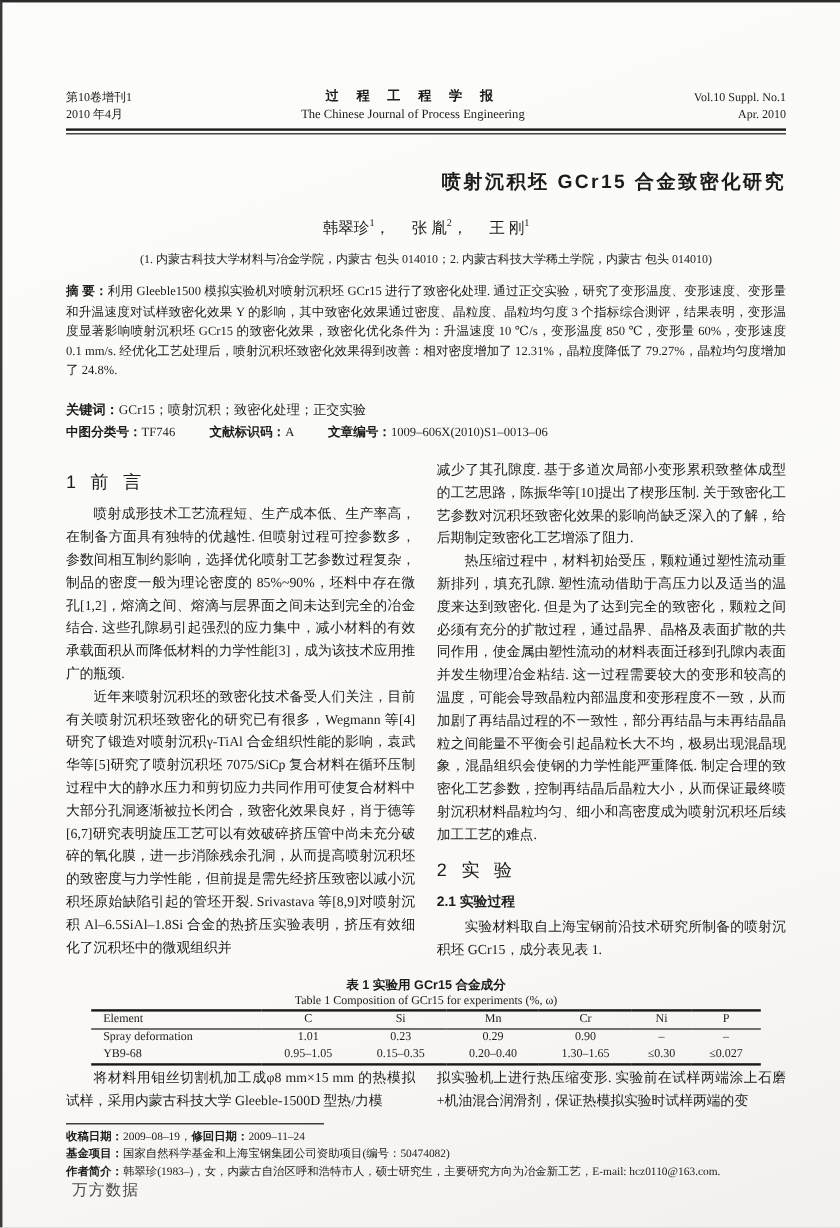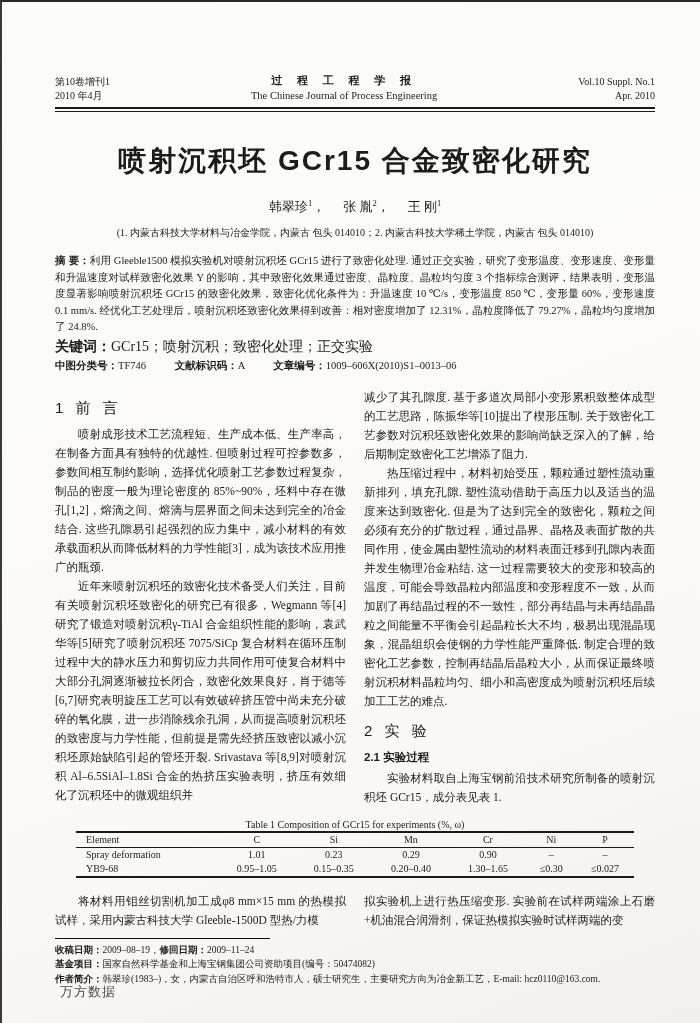--- a/index.html
+++ b/index.html
@@ -18,50 +18,50 @@
   }
   
   .jheader{display:flex;justify-content:space-between;align-items:flex-end;font-size:10px;line-height:14px;}
   .jh-left{text-align:left;}
   .jh-center{text-align:center;}
   .jh-right{text-align:right;}
   .journal-cn{font-size:11px;font-weight:bold;letter-spacing:6px;line-height:16px;}
   .journal-en{font-size:10.5px;line-height:15px;}
   .double-rule{margin-top:4px;border-top:2.5px solid #1a1a1a;border-bottom:1.5px solid #1a1a1a;height:2px;}
   
-  .title{margin:30px 0 0 0;text-align:center;font-size:28px;font-weight:bold;letter-spacing:2px;font-family:"Liberation Sans","DejaVu Sans",sans-serif;}
+  .title{margin:30px 0 0 0;text-align:right;font-size:16px;font-weight:bold;letter-spacing:2px;font-family:"Liberation Sans","DejaVu Sans",sans-serif;}
   .authors{margin-top:18px;text-align:center;font-size:13px;}
   .author{margin:0 9px;}
   .author sup{font-size:8.5px;}
   .affiliation{margin-top:10px;text-align:center;font-size:10px;color:#222;}
   
   .abstract{margin-top:12px;font-size:10.5px;line-height:16.5px;text-align:justify;}
   .lbl{font-weight:bold;font-family:"Liberation Sans","DejaVu Sans",sans-serif;}
-  .kwline{margin-top:2px;font-size:14px;line-height:16px;}
+  .kwline{margin-top:15px;font-size:11px;line-height:16px;}
   .metaline{margin-top:2px;font-size:10.5px;line-height:16px;}
   .metaline .sp{margin-left:26px;}
   
   .columns{display:flex;gap:18px;margin-top:14px;}
   .col{width:291px;font-size:11.5px;line-height:19px;text-align:justify;}
   .col p{margin:0;}
   .col p.indent{text-indent:2em;}
   h2.sec{margin:4px 0 8px 0;font-size:15px;font-weight:normal;letter-spacing:4px;font-family:"Liberation Sans","DejaVu Sans",sans-serif;}
   h3.subsec{margin:4px 0 2px 0;font-size:11.5px;font-weight:bold;font-family:"Liberation Sans","DejaVu Sans",sans-serif;}
   .col h2.sec{margin-top:10px;}
   
   .tablewrap{margin-top:12px;}
   .cap-cn{text-align:center;font-size:10.5px;font-weight:bold;font-family:"Liberation Sans","DejaVu Sans",sans-serif;}
   .cap-en{text-align:center;font-size:10px;margin-top:1px;}
   table.comp{width:93%;margin:1px auto 0 auto;border-collapse:collapse;font-size:10px;
     border-top:2px solid #1a1a1a;border-bottom:2px solid #1a1a1a;}
   table.comp th,table.comp td{padding:1.5px 4px;text-align:center;font-weight:normal;}
   table.comp thead tr{border-bottom:1px solid #1a1a1a;}
   table.comp .l{text-align:left;padding-left:10px;}
   
-  .cont{margin-top:14px;font-family:Liberation Serif, serif;}
+  .cont{margin-top:2px;font-family:Liberation Serif, serif;}
   
   .footnote{margin-top:8px;font-size:9.5px;line-height:14.5px;}
   .fnrule{width:215px;border-top:1.5px solid #111;margin-bottom:4px;}
   .watermark{position:absolute;left:58px;bottom:22px;font-size:13px;color:#4a4a4a;letter-spacing:1px;font-family:"Liberation Sans","DejaVu Sans",sans-serif;}
 </style>
 </head>
 <body>
 
 <div class="page">
 
@@ -112,20 +112,21 @@
     <div class="col">
       <p>减少了其孔隙度. 基于多道次局部小变形累积致整体成型的工艺思路，陈振华等[10]提出了楔形压制. 关于致密化工艺参数对沉积坯致密化效果的影响尚缺乏深入的了解，给后期制定致密化工艺增添了阻力.</p>
       <p class="indent">热压缩过程中，材料初始受压，颗粒通过塑性流动重新排列，填充孔隙. 塑性流动借助于高压力以及适当的温度来达到致密化. 但是为了达到完全的致密化，颗粒之间必须有充分的扩散过程，通过晶界、晶格及表面扩散的共同作用，使金属由塑性流动的材料表面迁移到孔隙内表面并发生物理冶金粘结. 这一过程需要较大的变形和较高的温度，可能会导致晶粒内部温度和变形程度不一致，从而加剧了再结晶过程的不一致性，部分再结晶与未再结晶晶粒之间能量不平衡会引起晶粒长大不均，极易出现混晶现象，混晶组织会使钢的力学性能严重降低. 制定合理的致密化工艺参数，控制再结晶后晶粒大小，从而保证最终喷射沉积材料晶粒均匀、细小和高密度成为喷射沉积坯后续加工工艺的难点.</p>
       <h2 class="sec">2  实 验</h2>
       <h3 class="subsec">2.1 实验过程</h3>
       <p class="indent">实验材料取自上海宝钢前沿技术研究所制备的喷射沉积坯 GCr15，成分表见表 1.</p>
     </div>
   </div>
 
   <div class="tablewrap">
+    <div class="cap-cn">表 1  实验用 GCr15 合金成分</div>
     <div class="cap-en">Table 1  Composition of GCr15 for experiments (%, ω)</div>
     <table class="comp">
       <thead>
         <tr>
           <th class="l">Element</th>
           <th>C</th>
           <th>Si</th>
           <th>Mn</th>
           <th>Cr</th>
           <th>Ni</th>

